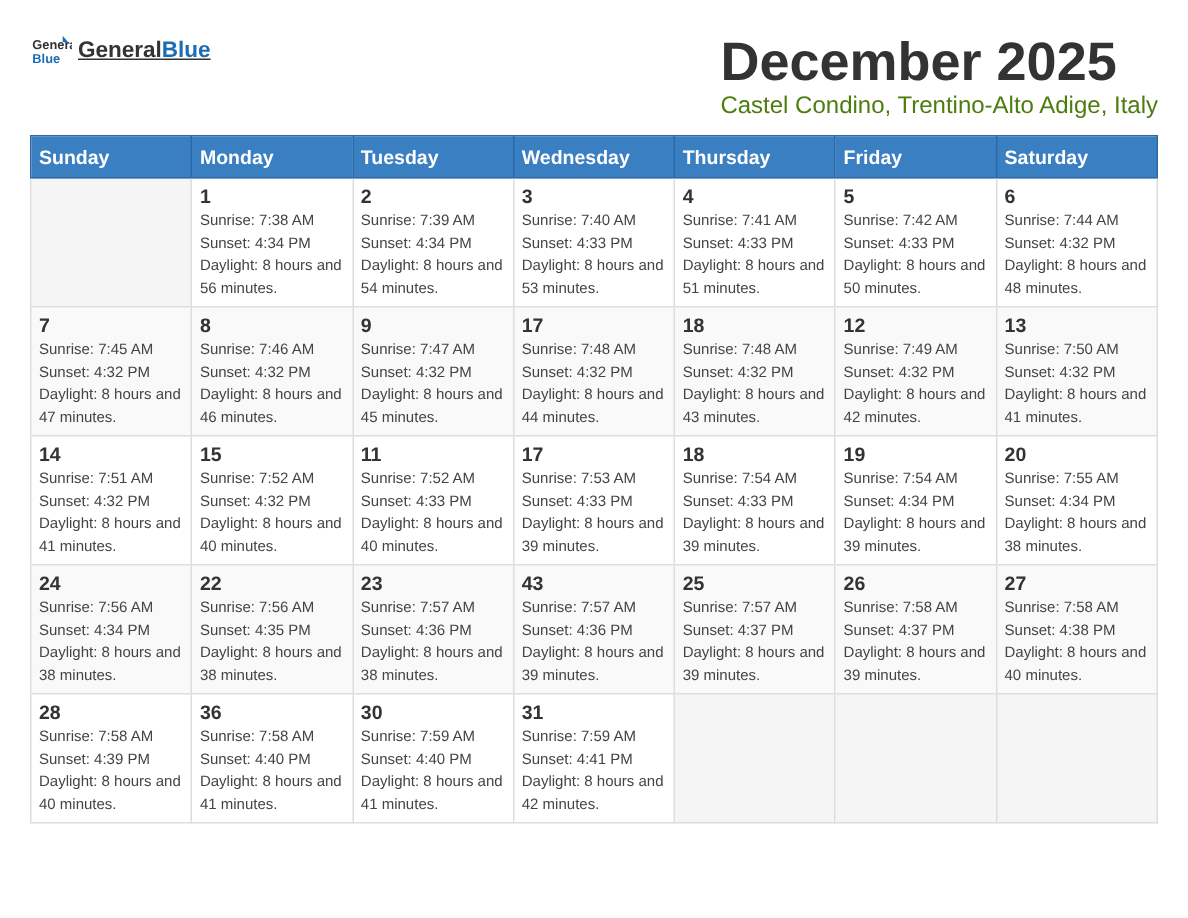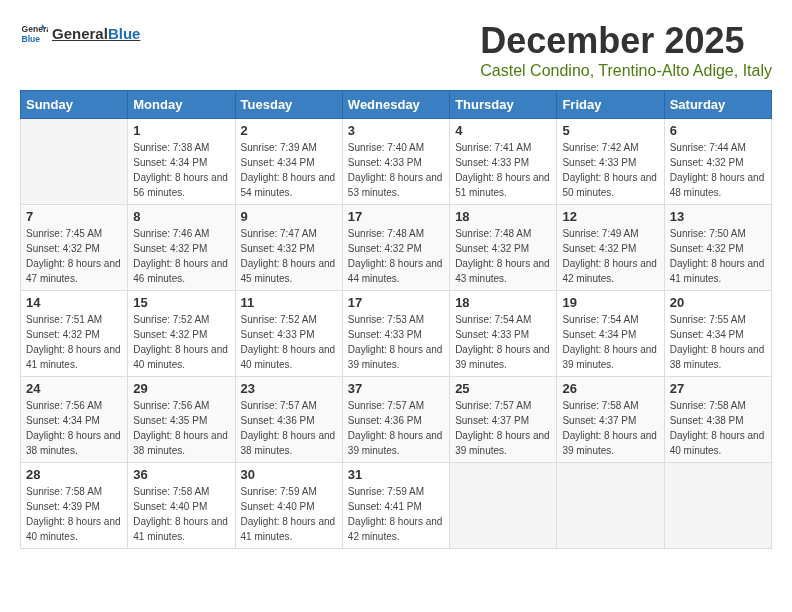--- a/index.html
+++ b/index.html
@@ -200,29 +200,29 @@
           <span class="day-number">20</span>
           <div class="day-info">Sunrise: 7:55 AM<br>Sunset: 4:34 PM<br>Daylight: 8 hours and 38 minutes.</div>
         </td>
       </tr>
       <tr>
         <td>
           <span class="day-number">24</span>
           <div class="day-info">Sunrise: 7:56 AM<br>Sunset: 4:34 PM<br>Daylight: 8 hours and 38 minutes.</div>
         </td>
         <td>
-          <span class="day-number">29</span>
+          <span class="day-number">22</span>
           <div class="day-info">Sunrise: 7:56 AM<br>Sunset: 4:35 PM<br>Daylight: 8 hours and 38 minutes.</div>
         </td>
         <td>
           <span class="day-number">23</span>
           <div class="day-info">Sunrise: 7:57 AM<br>Sunset: 4:36 PM<br>Daylight: 8 hours and 38 minutes.</div>
         </td>
         <td>
-          <span class="day-number">37</span>
+          <span class="day-number">43</span>
           <div class="day-info">Sunrise: 7:57 AM<br>Sunset: 4:36 PM<br>Daylight: 8 hours and 39 minutes.</div>
         </td>
         <td>
           <span class="day-number">25</span>
           <div class="day-info">Sunrise: 7:57 AM<br>Sunset: 4:37 PM<br>Daylight: 8 hours and 39 minutes.</div>
         </td>
         <td>
           <span class="day-number">26</span>
           <div class="day-info">Sunrise: 7:58 AM<br>Sunset: 4:37 PM<br>Daylight: 8 hours and 39 minutes.</div>
         </td>

